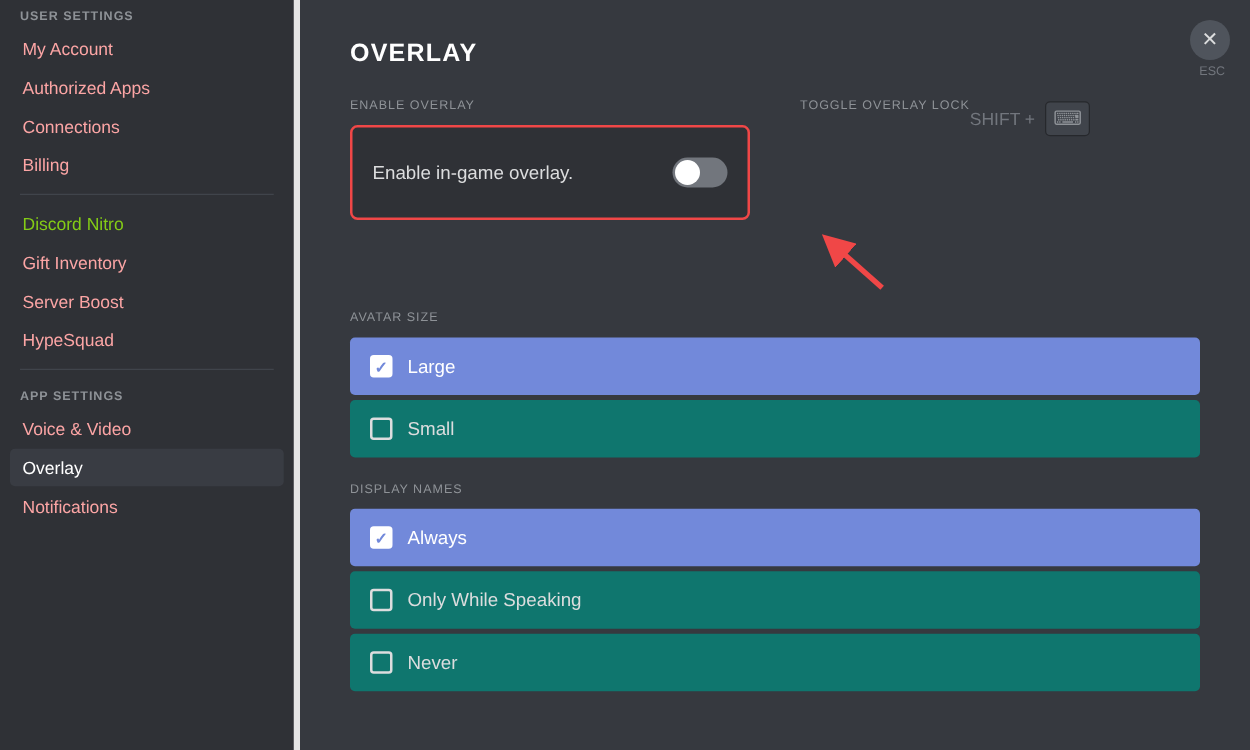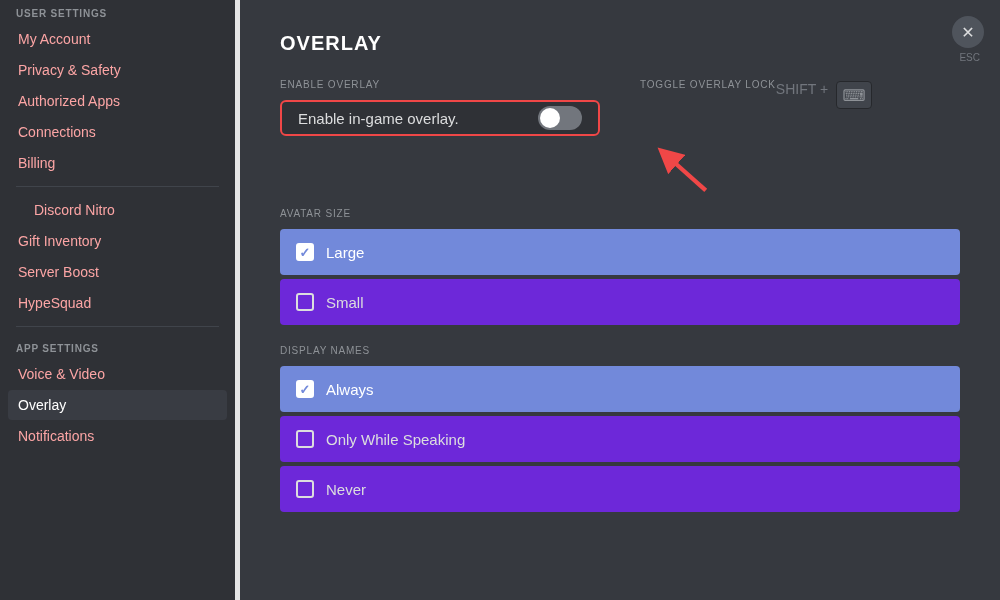--- a/index.html
+++ b/index.html
@@ -120,21 +120,21 @@
     }
 
     .enable-col {
       display: flex;
       flex-direction: column;
     }
 
     .enable-overlay-box {
       border: 2px solid #f04747;
       border-radius: 6px;
-      padding: 4px 16px;
+      padding: 24px 16px;
       display: flex;
       align-items: center;
       justify-content: space-between;
       width: 320px;
       background: #2f3136;
     }
 
     .enable-overlay-text {
       font-size: 15px;
       color: #dcddde;
@@ -168,21 +168,21 @@
     }
 
     
     .keybind-col {
       display: flex;
       flex-direction: row;
     }
 
     .keybind-row {
       display: flex;
-      align-items: flex-start;
+      align-items: center;
       gap: 8px;
       margin-top: 2px;
     }
 
     .keybind-text {
       font-size: 14px;
       color: #72767d;
     }
 
     .keybind-btn {
@@ -210,21 +210,21 @@
     
     .avatar-section {
       margin-bottom: 20px;
     }
 
     .option-item {
       display: flex;
       align-items: center;
       padding: 14px 16px;
       border-radius: 4px;
-      background: #6d28d9;
+      background: #0f766e;
       margin-bottom: 4px;
       cursor: pointer;
       font-size: 15px;
       color: #dcddde;
     }
 
     .option-item.selected {
       background: #7289da;
       color: #fff;
     }
@@ -260,36 +260,33 @@
 </head>
 <body>
 
 <nav class="sidebar">
   <div class="sidebar-section-label">USER SETTINGS</div>
 
   <div class="sidebar-item">
     <span>My Account</span>
   </div>
   <div class="sidebar-item">
-    <span>Privacy &amp; Safety</span>
-  </div>
-  <div class="sidebar-item">
     <span>Authorized Apps</span>
   </div>
   <div class="sidebar-item">
     <span>Connections</span>
   </div>
   <div class="sidebar-item">
     <span>Billing</span>
   </div>
 
   <div class="sidebar-divider"></div>
 
   <div class="sidebar-item highlight">
-    <span style="color: #fca5a5; margin-left: 16px;">Discord Nitro</span>
+    <span style="color: #84cc16;">Discord Nitro</span>
   </div>
   <div class="sidebar-item">
     <span>Gift Inventory</span>
   </div>
   <div class="sidebar-item">
     <span>Server Boost</span>
   </div>
   <div class="sidebar-item">
     <span>HypeSquad</span>
   </div>

